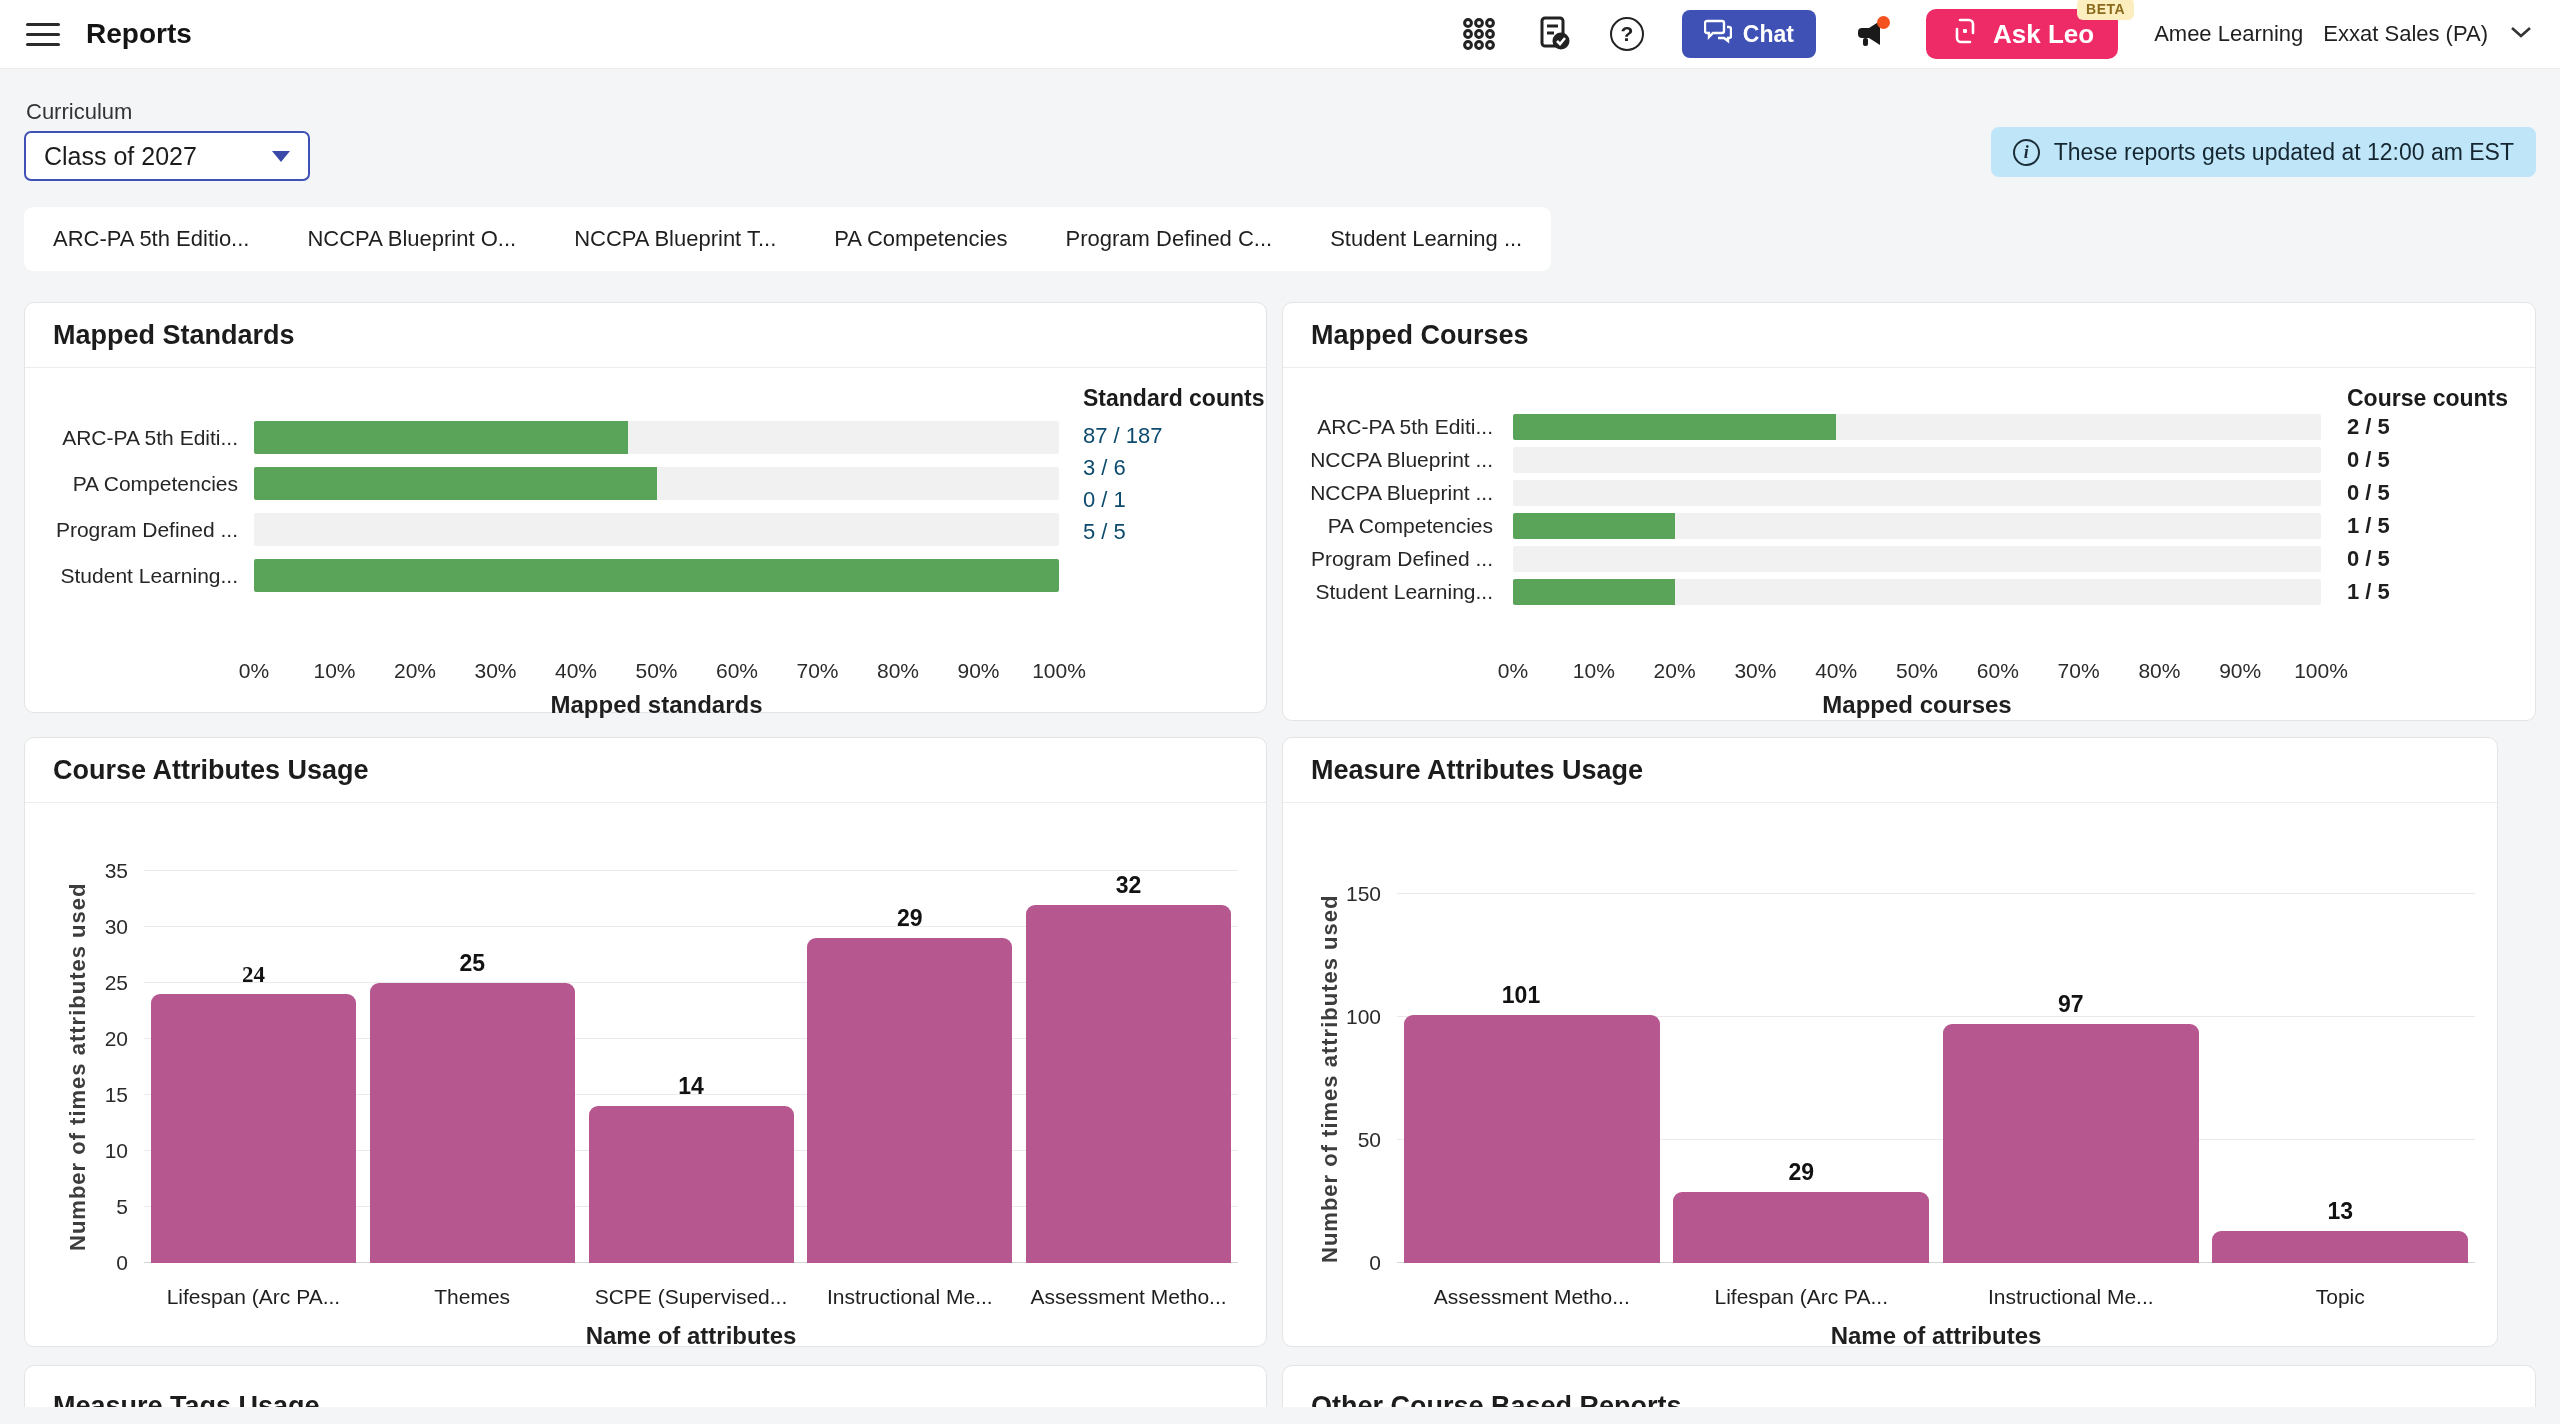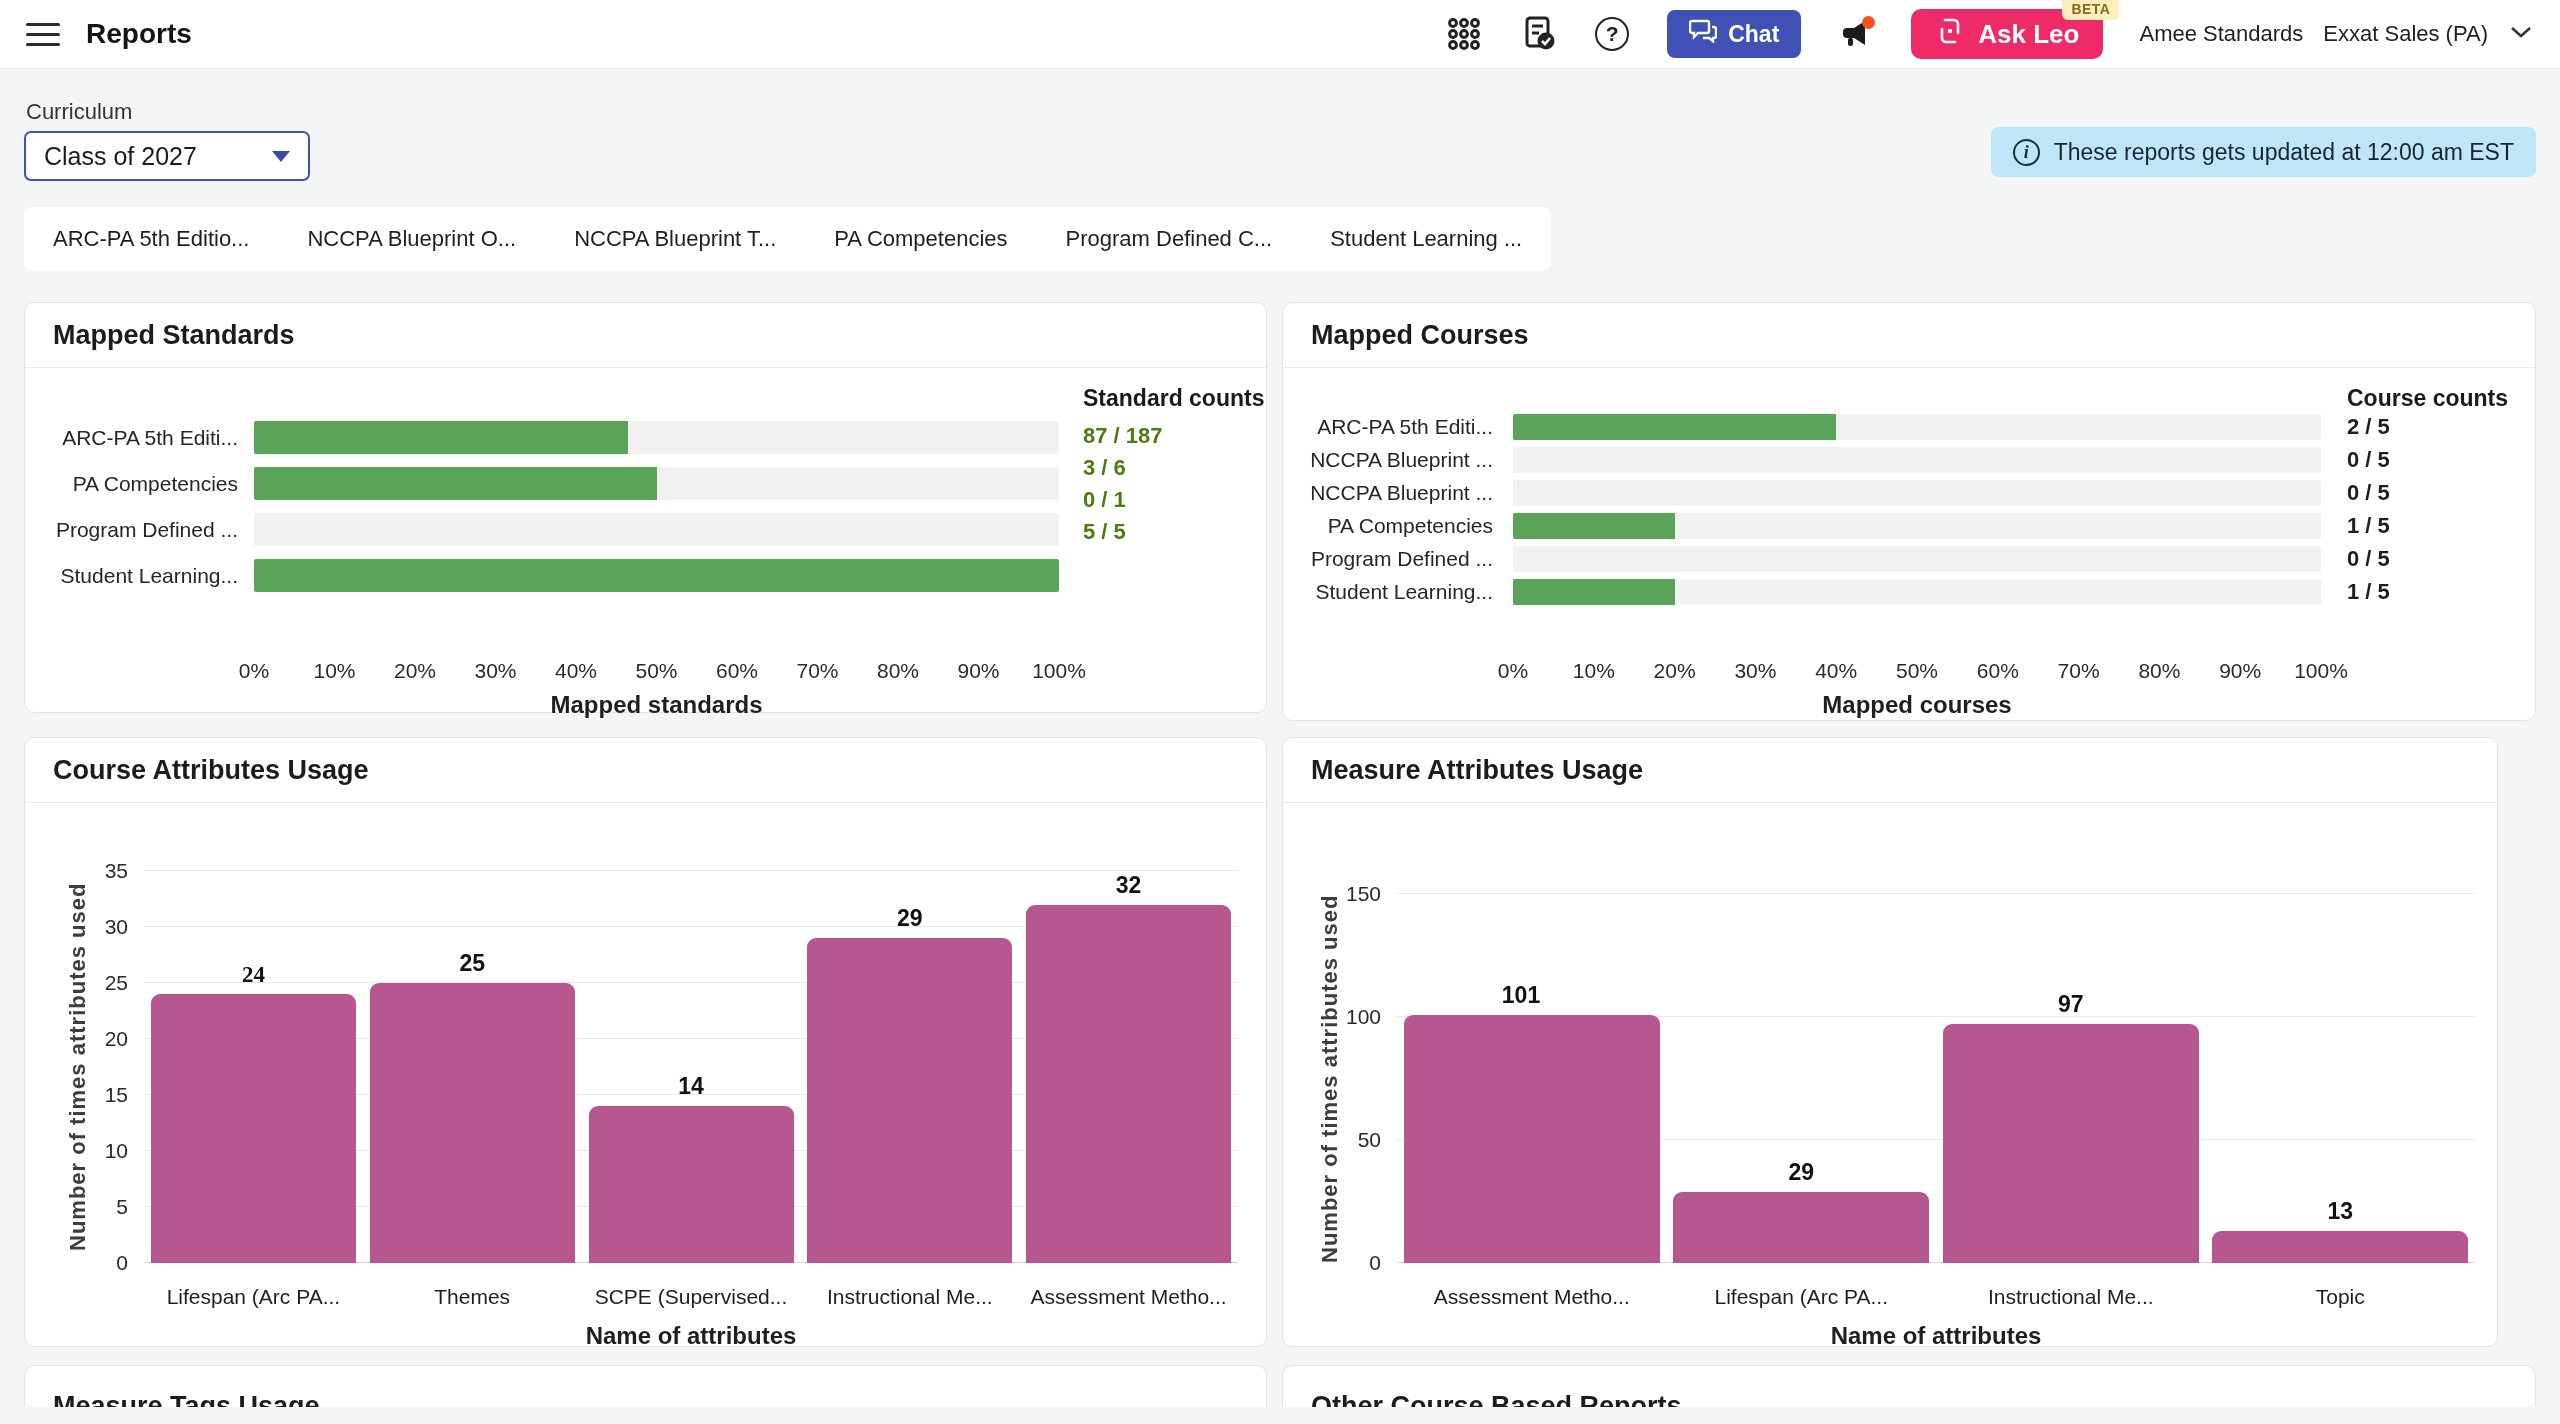--- a/index.html
+++ b/index.html
@@ -83,21 +83,21 @@
   #card-ms .hrow { grid-template-columns:213px 805px; column-gap:16px; height:33px; margin-bottom:13px; }
   #card-mc .hrow { grid-template-columns:210px 808px auto; column-gap:20px; height:25px; margin-bottom:8px; }
   .hcat { text-align:right; font-size:21px; color:#262626; white-space:nowrap; }
   .htrack { height:100%; background:var(--track); border-radius:2px; overflow:hidden; }
   .hfill { height:100%; background:var(--green); }
   .hcount { font-size:22px; font-weight:600; color:#1f1f1f; padding-left:6px; }
   .hlegend { position:absolute; }
   #card-ms .hlegend { left:1058px; top:82px; }
   #card-mc .hlegend { left:1064px; top:82px; }
   .hlegend-title { font-size:23px; font-weight:700; color:#1b1b1b; margin-bottom:8px; white-space:nowrap; }
-  .hlegend-item { font-size:22px; font-weight:700; color:#4d7c0f; line-height:32px; }
+  .hlegend-item { font-size:22px; font-weight:400; color:#0c4a6e; line-height:32px; }
   .haxis { position:absolute; height:26px; }
   #card-ms .haxis { left:229px; width:805px; top:356px; }
   #card-mc .haxis { left:230px; width:808px; top:356px; }
   .htick { position:absolute; transform:translateX(-50%); font-size:21px; color:#2b2b2b; }
   .haxis-label { position:absolute; text-align:center; font-size:24px; font-weight:600; color:#1f1f1f; }
   #card-ms .haxis-label { left:229px; width:805px; top:388px; }
   #card-mc .haxis-label { left:230px; width:808px; top:388px; }
   
   .ytitle { position:absolute; writing-mode:vertical-rl; transform:rotate(180deg);
     font-size:22px; font-weight:700; letter-spacing:1px; color:#3d3d3d; text-align:center; }
@@ -177,21 +177,21 @@
         <svg width="30" height="30" viewBox="0 0 30 30" fill="none" stroke="#fff" stroke-width="2.6">
           <path d="M10 4 h9 a4 4 0 0 1 4 4 v9" stroke-linecap="round"></path>
           <path d="M20 26 h-9 a4 4 0 0 1 -4 -4 v-9" stroke-linecap="round"></path>
           <rect x="13" y="13" width="4" height="4" rx="1" fill="#fff" stroke="none"></rect>
         </svg>
       </span>
       <span>Ask Leo</span>
       <span class="beta-badge">BETA</span>
     </button>
     <div class="user-menu">
-      <span class="user-name">Amee Standards</span>
+      <span class="user-name">Amee Learning</span>
       <span class="org-name">Exxat Sales (PA)</span>
       <span>
         <svg width="26" height="16" viewBox="0 0 26 16" fill="none" stroke="#333" stroke-width="2.6">
           <polyline points="4,4 13,12 22,4"></polyline>
         </svg>
       </span>
     </div>
   </div>
 </header>
 

